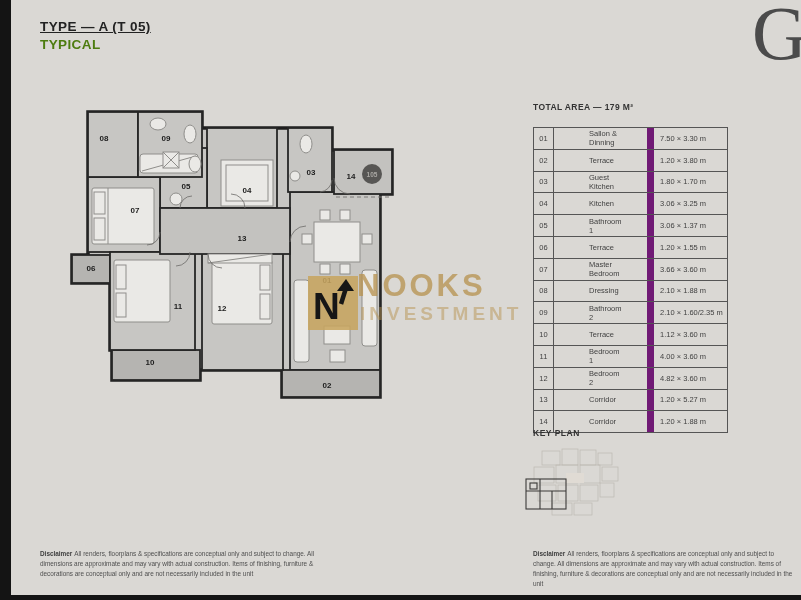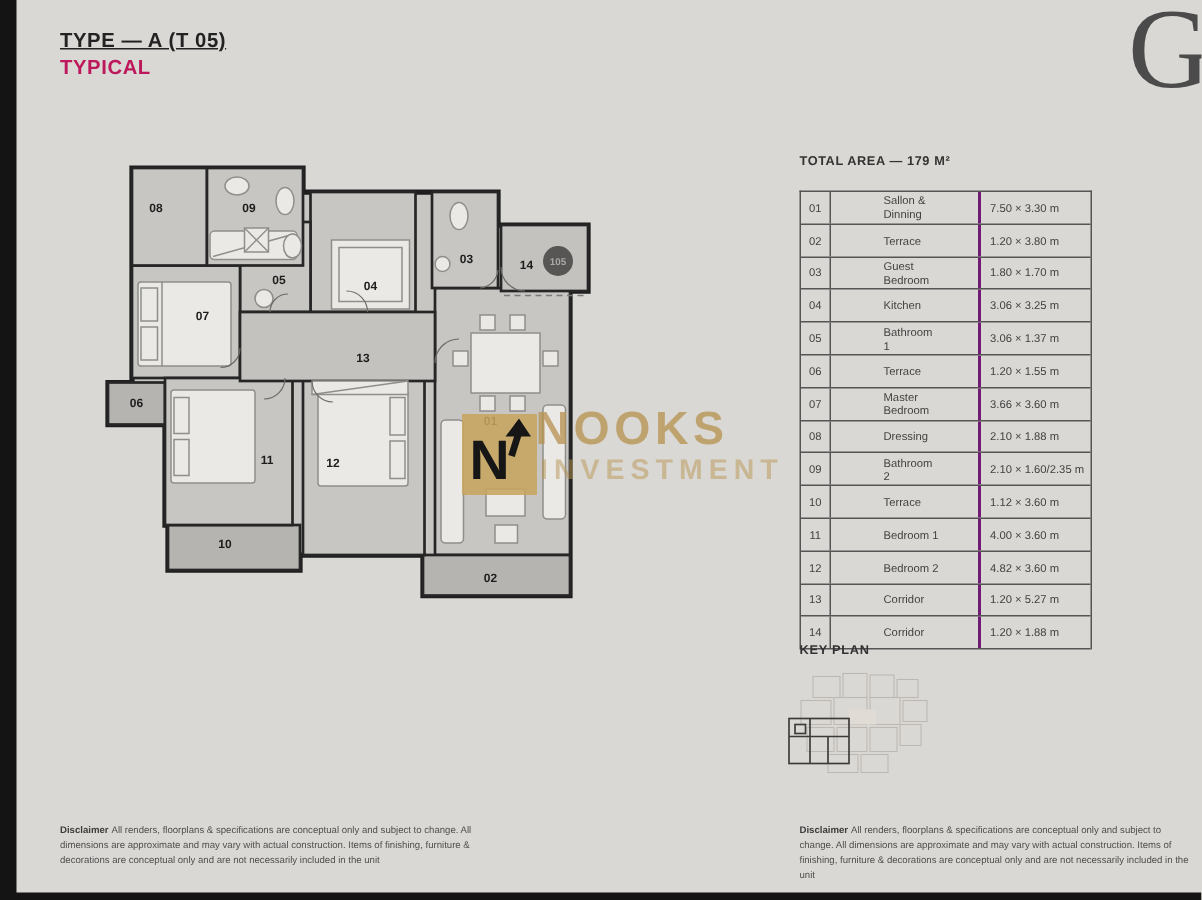--- a/index.html
+++ b/index.html
@@ -6,21 +6,21 @@
   body{
     width:801px;height:600px;position:relative;overflow:hidden;
     background:#dad8d4;
     font-family:"Liberation Sans",sans-serif;
     color:#2e2e2e;
   }
   .edge-left{position:absolute;left:0;top:0;width:11px;height:600px;background:#141414;}
   .edge-bottom{position:absolute;left:0;top:595px;width:801px;height:5px;background:#141414;}
 
   .page-title{position:absolute;left:40px;top:19px;font-size:13.5px;font-weight:bold;letter-spacing:.4px;color:#222;text-decoration:underline;}
-  .page-subtitle{position:absolute;left:40px;top:37px;font-size:13.5px;font-weight:bold;letter-spacing:.4px;color:#be185d;}
+  .page-subtitle{position:absolute;left:40px;top:37px;font-size:13.5px;font-weight:bold;letter-spacing:.4px;color:#4d7c0f;}
   .corner-letter{position:absolute;left:752px;top:-10px;font-family:"Liberation Serif",serif;font-weight:400;
     font-size:76px;color:#4b4b4b;}
 
   
   #plan-svg{position:absolute;left:40px;top:102px;}
   .room{stroke:#262626;stroke-width:1.8;fill:#c7c6c3;}
   .room.terrace{fill:#b5b4b1;}
   .room.corridor{fill:#c3c2bf;}
   .room-label{font:bold 8px "Liberation Sans",sans-serif;fill:#1d1d1d;text-anchor:middle;}
   .badge-label{font:bold 6.5px "Liberation Sans",sans-serif;fill:#aaa8a4;text-anchor:middle;}
@@ -37,21 +37,21 @@
 
   
   .table-title{position:absolute;left:533px;top:102px;font-size:8.5px;font-weight:bold;letter-spacing:.4px;color:#333;}
   .area-table{position:absolute;left:533px;top:127px;width:193px;
     border-left:1px solid #555;border-right:1px solid #555;border-top:1px solid #555;}
   .trow{display:flex;height:20.8px;border-bottom:1px solid #555;align-items:center;
     font-size:7.5px;color:#424242;}
   .tcell.no{width:19px;text-align:center;border-right:1px solid #555;align-self:stretch;
     display:flex;align-items:center;justify-content:center;}
   .tcell.nm{flex:1;padding-left:6px;margin-left:29px;}
-  .tcell.dm{width:67px;border-left:2px solid #701a75;align-self:stretch;display:flex;align-items:center;padding-left:6px;margin-left:25px;}
+  .tcell.dm{width:67px;border-left:7px solid #701a75;align-self:stretch;display:flex;align-items:center;padding-left:6px;margin-left:25px;}
 
   
   .keyplan-title{position:absolute;left:533px;top:428px;font-size:8.5px;font-weight:bold;letter-spacing:.5px;color:#333;}
   #keyplan-svg{position:absolute;left:524px;top:445px;}
 
   
   .disclaimer{position:absolute;top:549px;font-size:6.4px;line-height:1.55;color:#4f4f4f;}
   .disclaimer .lbl{font-weight:bold;margin-right:2px;color:#3c3c3c;}
   .disc-left{left:40px;width:276px;}
   .disc-right{left:533px;width:262px;}
@@ -186,21 +186,21 @@
       <div class="tcell nm">Sallon &amp; Dinning</div>
       <div class="tcell dm">7.50 × 3.30 m</div>
     </div>
     <div class="trow">
       <div class="tcell no">02</div>
       <div class="tcell nm">Terrace</div>
       <div class="tcell dm">1.20 × 3.80 m</div>
     </div>
     <div class="trow">
       <div class="tcell no">03</div>
-      <div class="tcell nm">Guest Bedroom</div>
+      <div class="tcell nm">Guest Kitchen</div>
       <div class="tcell dm">1.80 × 1.70 m</div>
     </div>
     <div class="trow">
       <div class="tcell no">04</div>
       <div class="tcell nm">Kitchen</div>
       <div class="tcell dm">3.06 × 3.25 m</div>
     </div>
     <div class="trow">
       <div class="tcell no">05</div>
       <div class="tcell nm">Bathroom 1</div>

